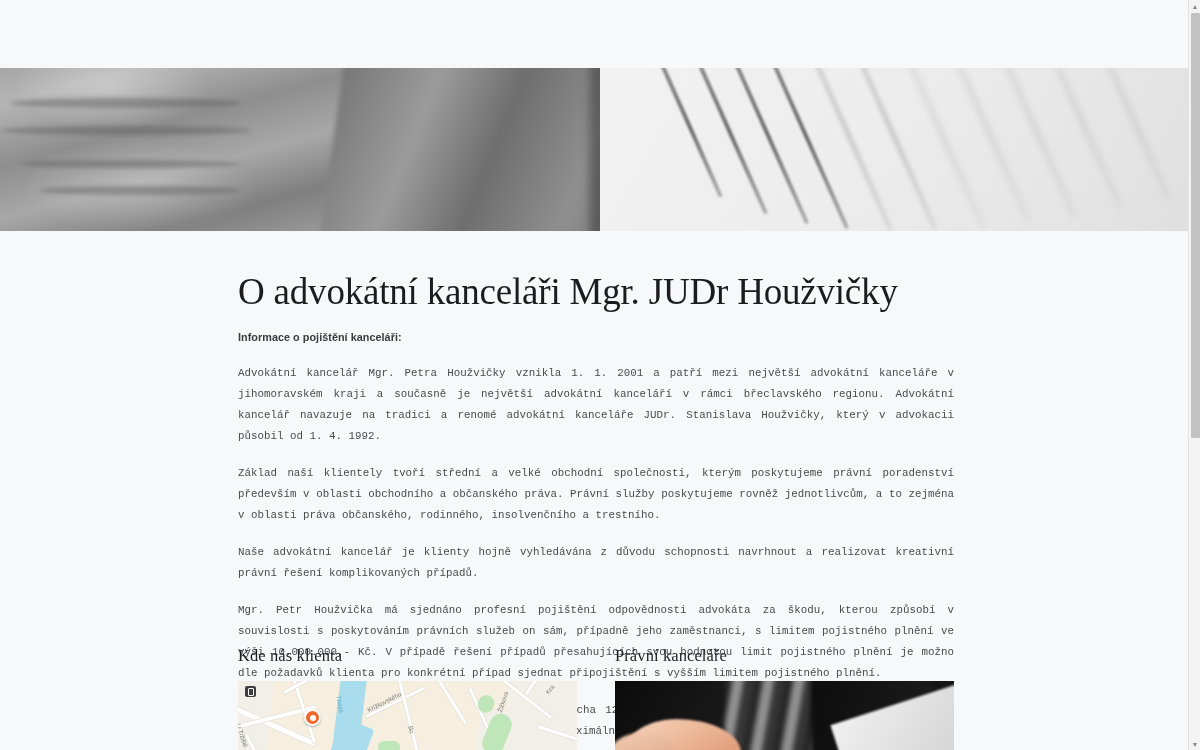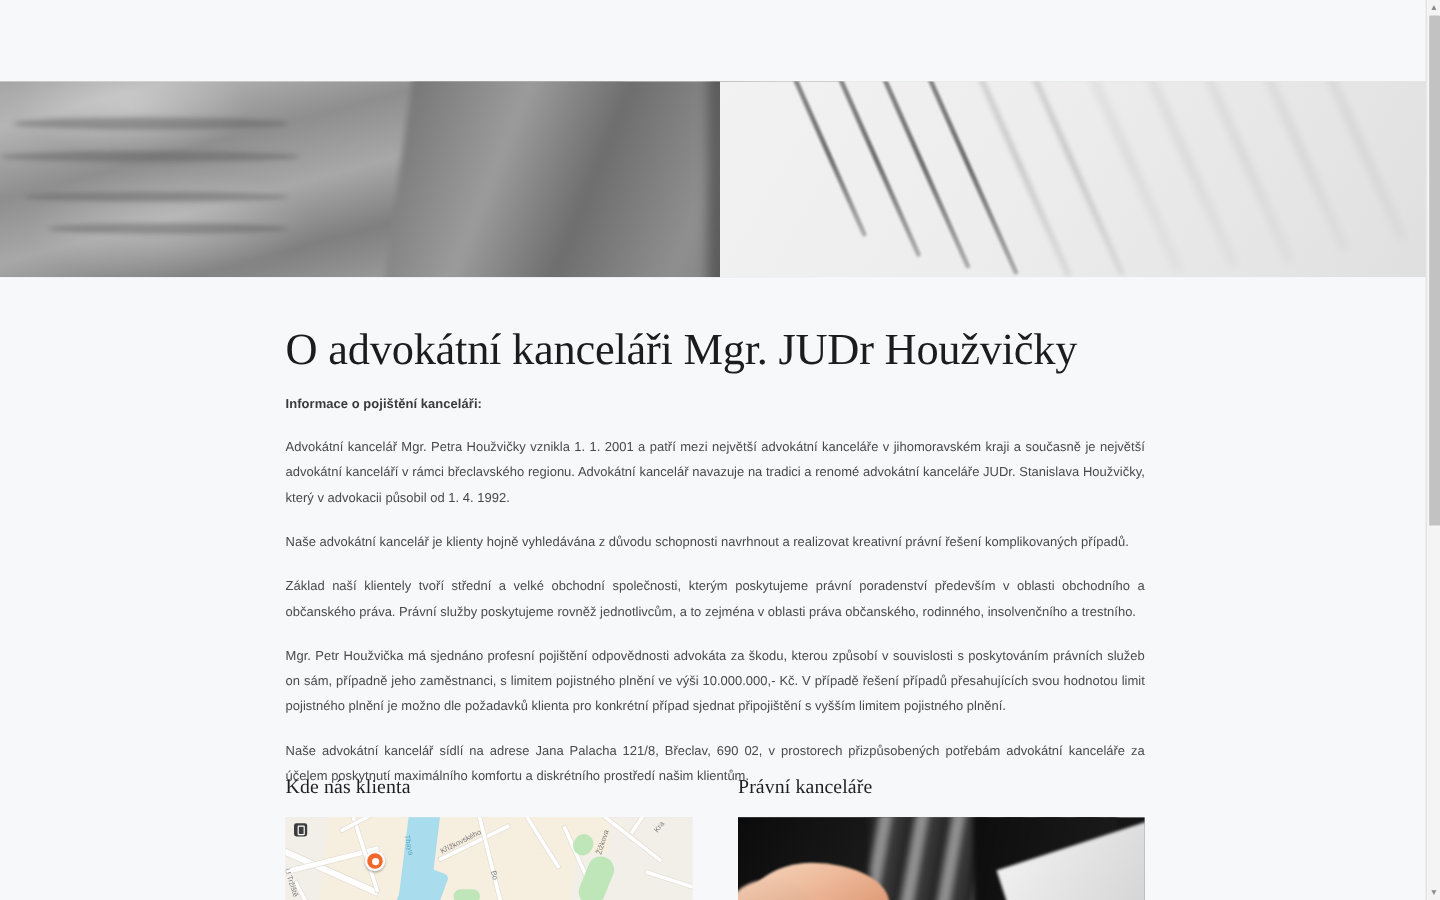--- a/index.html
+++ b/index.html
@@ -118,21 +118,21 @@
 
   .article {
     position:absolute; left:238px; top:100px; width:716px;
   }
   .lead {
     font-size:10.8px; font-weight:bold; color:#3a3a3a;
     margin-bottom:20px; letter-spacing:.05px;
   }
   .para {
     font-size:10.8px; color:#4a4a4a; line-height:21px;
-    text-align:justify; margin-bottom:16px; letter-spacing:.02px;
+    text-align:justify; margin-bottom:16px; letter-spacing:.02px;font-family:Liberation Mono, monospace;
   }
 
   
   .panels {
     position:absolute; left:238px; top:415px; width:716px;
     display:flex; gap:38px;
   }
   .panel { width:339px; }
   .panel-title {
     font-family:"Liberation Serif", serif;
@@ -277,22 +277,22 @@
     </div>
   </div>
 
   <div class="content">
 
     <h1 class="page-title">O advokátní kanceláři Mgr. JUDr Houžvičky</h1>
 
     <div class="article">
       <p class="lead">Informace o pojištění kanceláři:</p>
       <p class="para">Advokátní kancelář Mgr. Petra Houžvičky vznikla 1. 1. 2001 a patří mezi největší advokátní kanceláře v jihomoravském kraji a současně je největší advokátní kanceláří v rámci břeclavského regionu. Advokátní kancelář navazuje na tradici a renomé advokátní kanceláře JUDr. Stanislava Houžvičky, který v advokacii působil od 1. 4. 1992.</p>
+      <p class="para">Základ naší klientely tvoří střední a velké obchodní společnosti, kterým poskytujeme právní poradenství především v oblasti obchodního a občanského práva. Právní služby poskytujeme rovněž jednotlivcům, a to zejména v oblasti práva občanského, rodinného, insolvenčního a trestního.</p>
       <p class="para">Naše advokátní kancelář je klienty hojně vyhledávána z důvodu schopnosti navrhnout a realizovat kreativní právní řešení komplikovaných případů.</p>
-      <p class="para">Základ naší klientely tvoří střední a velké obchodní společnosti, kterým poskytujeme právní poradenství především v oblasti obchodního a občanského práva. Právní služby poskytujeme rovněž jednotlivcům, a to zejména v oblasti práva občanského, rodinného, insolvenčního a trestního.</p>
       <p class="para">Mgr. Petr Houžvička má sjednáno profesní pojištění odpovědnosti advokáta za škodu, kterou způsobí v souvislosti s poskytováním právních služeb on sám, případně jeho zaměstnanci, s limitem pojistného plnění ve výši 10.000.000,- Kč. V případě řešení případů přesahujících svou hodnotou limit pojistného plnění je možno dle požadavků klienta pro konkrétní případ sjednat připojištění s vyšším limitem pojistného plnění.</p>
       <p class="para">Naše advokátní kancelář sídlí na adrese Jana Palacha 121/8, Břeclav, 690 02, v prostorech přizpůsobených potřebám advokátní kanceláře za účelem poskytnutí maximálního komfortu a diskrétního prostředí našim klientům.</p>
     </div>
 
     <div class="panels">
 
       <div class="panel">
         <div class="panel-title">Kde nás klienta</div>
         <div class="panel-media">
           <div class="map">

